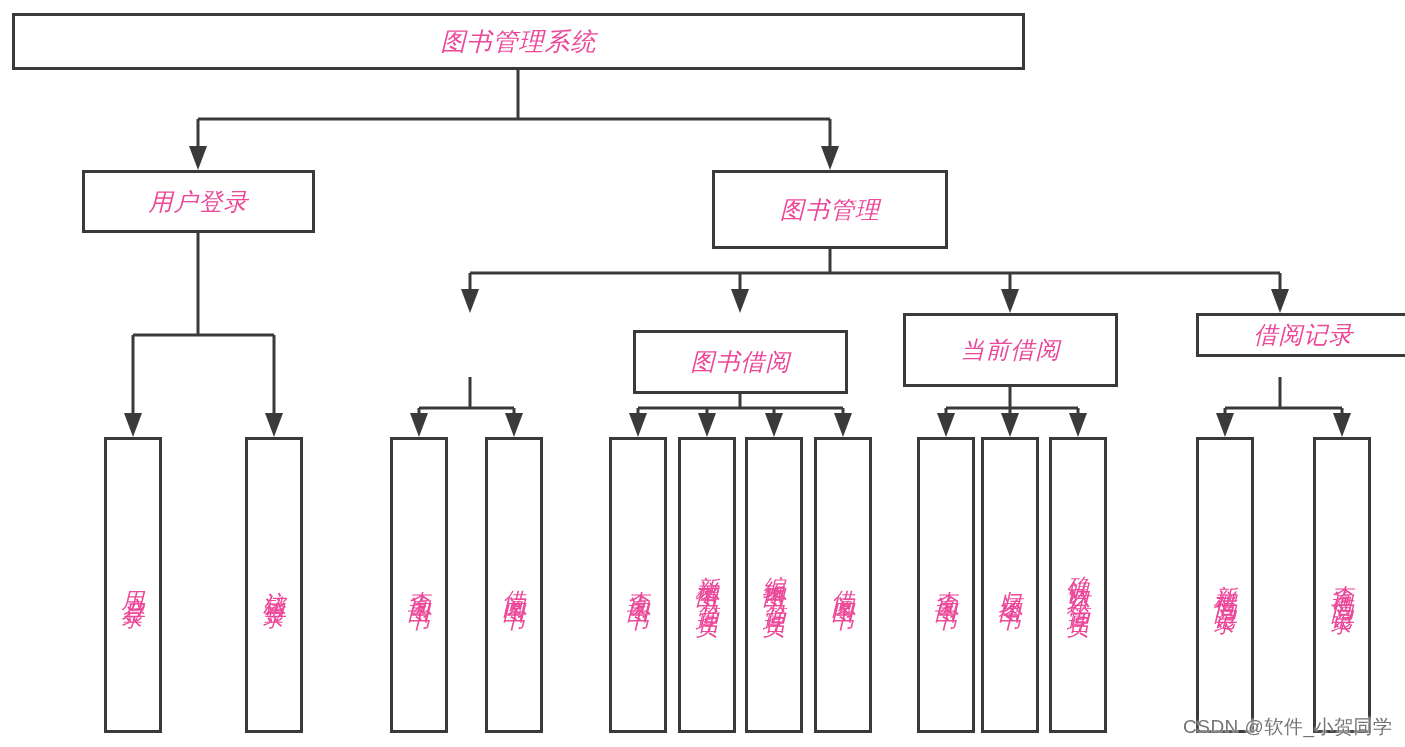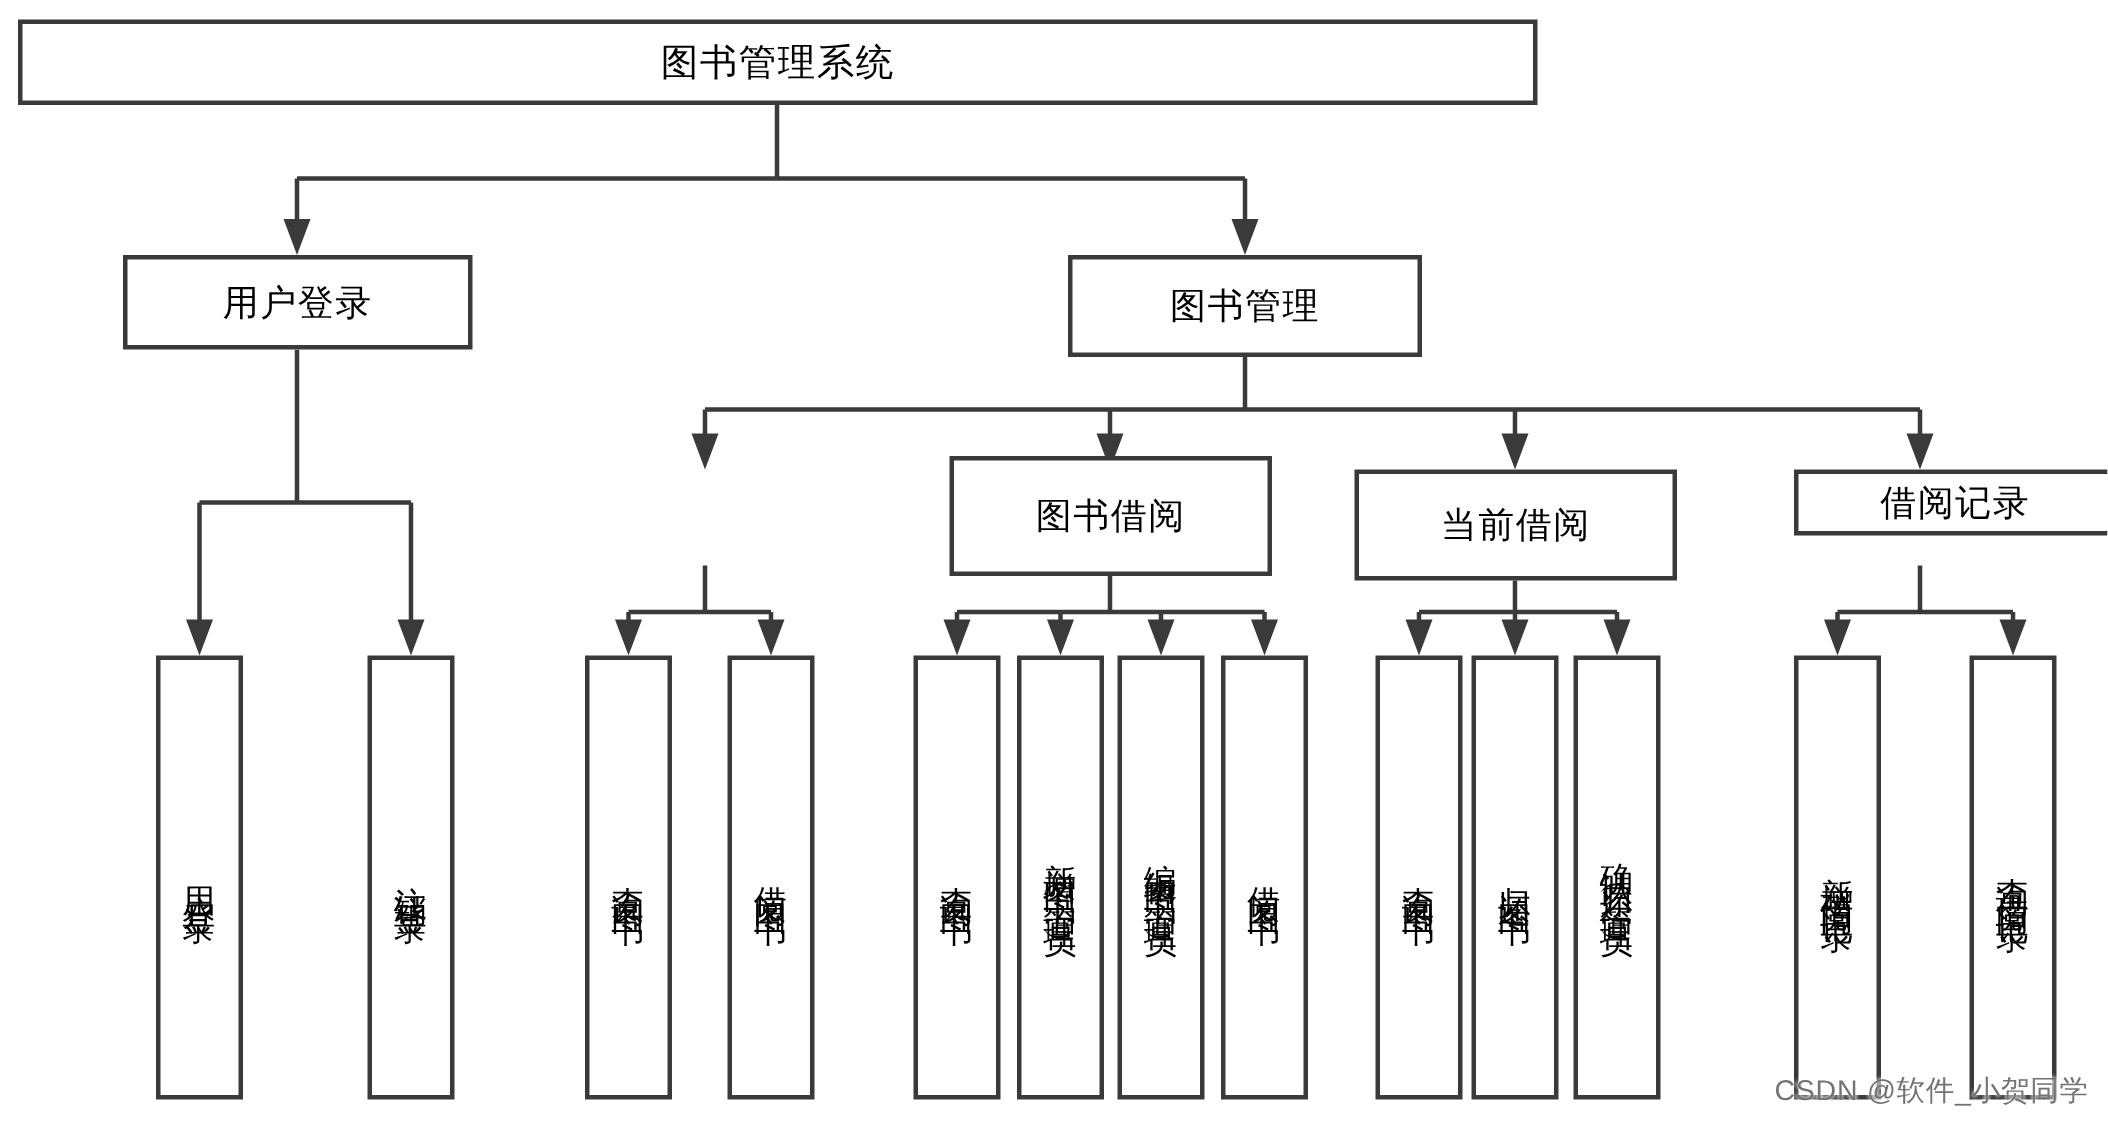--- a/index.html
+++ b/index.html
@@ -4,21 +4,21 @@
 <style>
   html,body{margin:0;padding:0;background:#ffffff;}
   .stage{
     position:relative;width:1405px;height:747px;background:#ffffff;
     font-family:"Liberation Sans",sans-serif;overflow:hidden;
   }
   .connectors{position:absolute;left:0;top:0;z-index:1;}
   .box{
     position:absolute;background:#ffffff;border:3px solid #3a3a3a;
     display:flex;align-items:center;justify-content:center;
-    color:#000000;box-sizing:border-box;z-index:2;
+    color:#ec4899;box-sizing:border-box;z-index:2;font-style:italic;
   }
   .hbox{font-size:24px;letter-spacing:1px;}
   .root-box{font-size:25px;}
   .leaf .vtext{
     writing-mode:vertical-rl;text-orientation:mixed;
     font-size:22px;line-height:1.05;letter-spacing:6px;
     white-space:nowrap;
   }
   .watermark{
     position:absolute;left:1183px;top:714px;z-index:6;
@@ -79,25 +79,25 @@
     </g>
   </svg>
 
   <div class="box hbox root-box" style="left:12px;top:13px;width:1013px;height:57px;">
     <span>图书管理系统</span>
   </div>
 
   <div class="box hbox" style="left:82px;top:170px;width:233px;height:63px;">
     <span>用户登录</span>
   </div>
-  <div class="box hbox" style="left:712px;top:170px;width:236px;height:68px;">
+  <div class="box hbox" style="left:712px;top:170px;width:236px;height:79px;">
     <span>图书管理</span>
   </div>
 
-  <div class="box hbox" style="left:633px;top:304px;width:215px;height:80px;">
+  <div class="box hbox" style="left:633px;top:330px;width:215px;height:64px;">
     <span>图书借阅</span>
   </div>
   <div class="box hbox" style="left:903px;top:313px;width:215px;height:74px;">
     <span>当前借阅</span>
   </div>
   <div class="box hbox" style="left:1196px;top:313px;width:215px;height:44px;">
     <span>借阅记录</span>
   </div>
 
   <div class="box leaf" style="left:104px;top:437px;width:58px;height:296px;">

